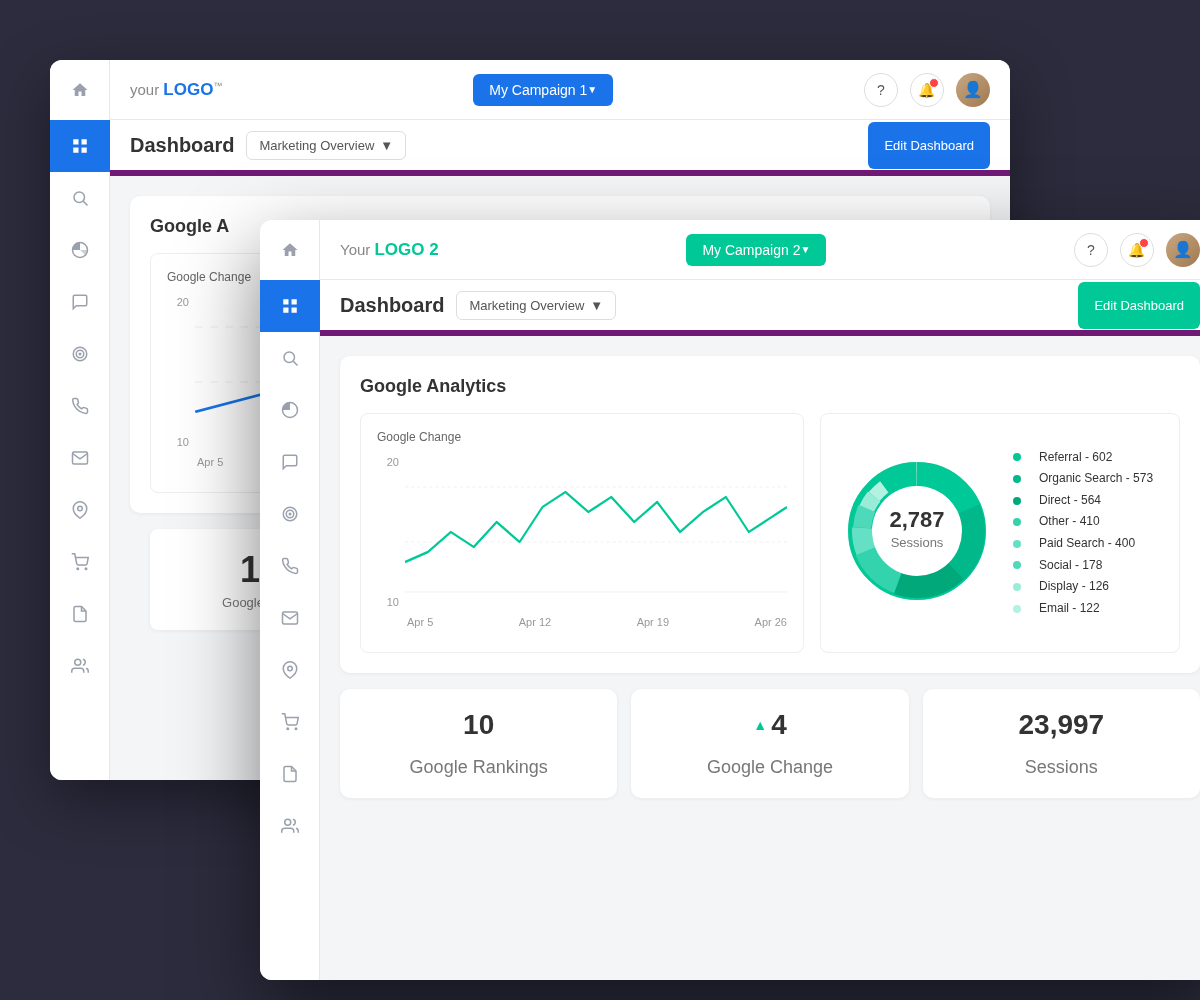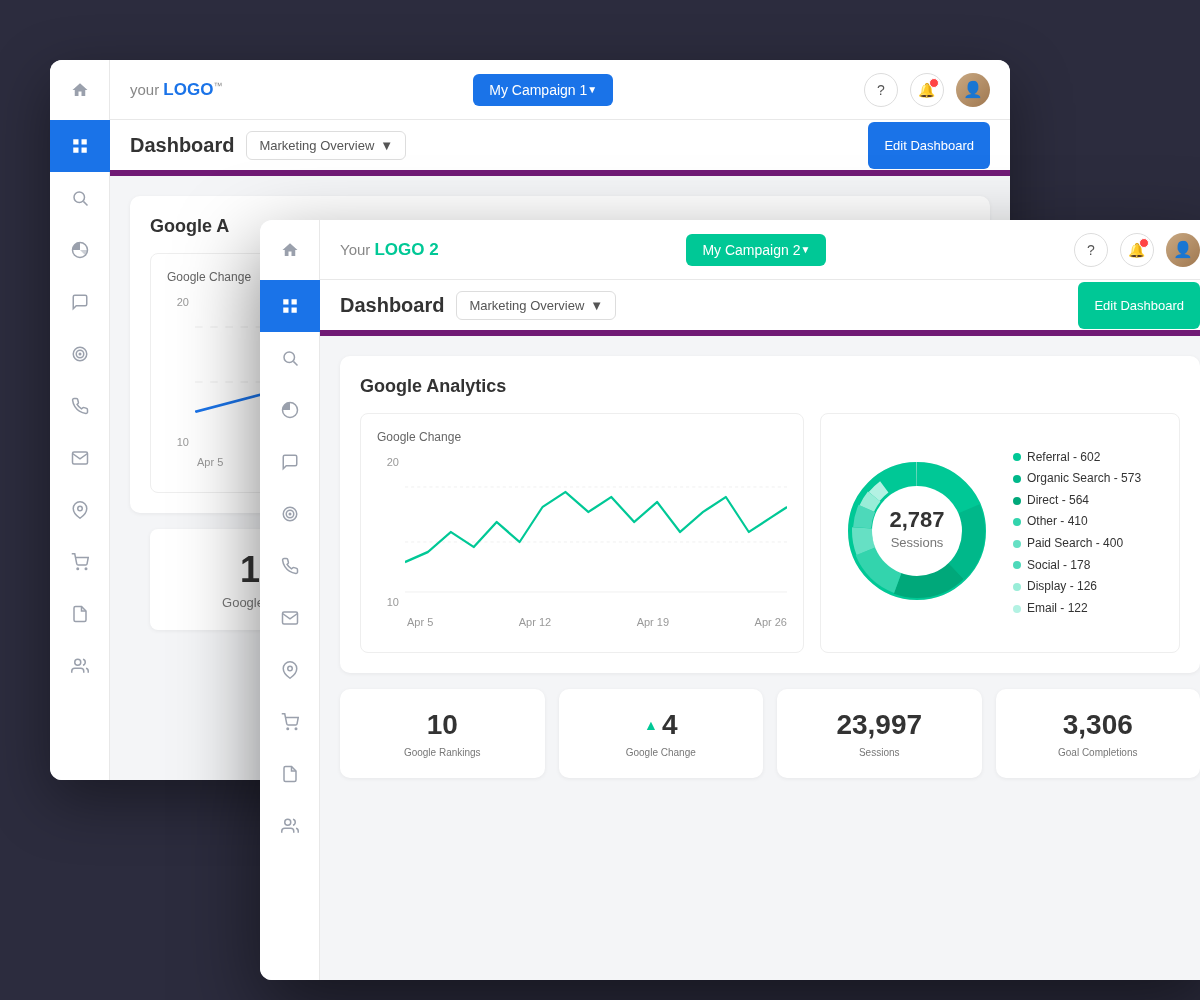--- a/index.html
+++ b/index.html
@@ -259,21 +259,21 @@
     }
 
     .donut-legend {
       font-size: 12px;
       color: #333;
       line-height: 1.8;
     }
     .legend-item {
       display: flex;
       align-items: center;
-      gap: 6px;
+      gap: 18px;
       white-space: nowrap;
     }
     .legend-dot {
       width: 8px;
       height: 8px;
       border-radius: 50%;
       flex-shrink: 0;
     }
 
     
@@ -296,23 +296,23 @@
       display: flex;
       align-items: center;
       justify-content: center;
       gap: 4px;
     }
     .stat-up {
       color: #00c896;
       font-size: 14px;
     }
     .stat-label {
-      font-size: 10px;
+      font-size: 18px;
       color: #777;
-      margin-top: 6px;
+      margin-top: 16px;
     }
 
     
     .x-axis {
       display: flex;
       justify-content: space-between;
       padding: 4px 0 0 30px;
       font-size: 11px;
       color: #999;
     }
@@ -733,23 +733,17 @@
               <span>4</span>
             </div>
             <div class="stat-label">Google Change</div>
           </div>
           <div class="stat-card">
             <div class="stat-number">
               <span>23,997</span>
             </div>
             <div class="stat-label">Sessions</div>
           </div>
-          <div class="stat-card">
-            <div class="stat-number">
-              <span>3,306</span>
-            </div>
-            <div class="stat-label">Goal Completions</div>
-          </div>
         </div>
       </div>
     </div>
   </div>
 </div>
 
 </body></html>

